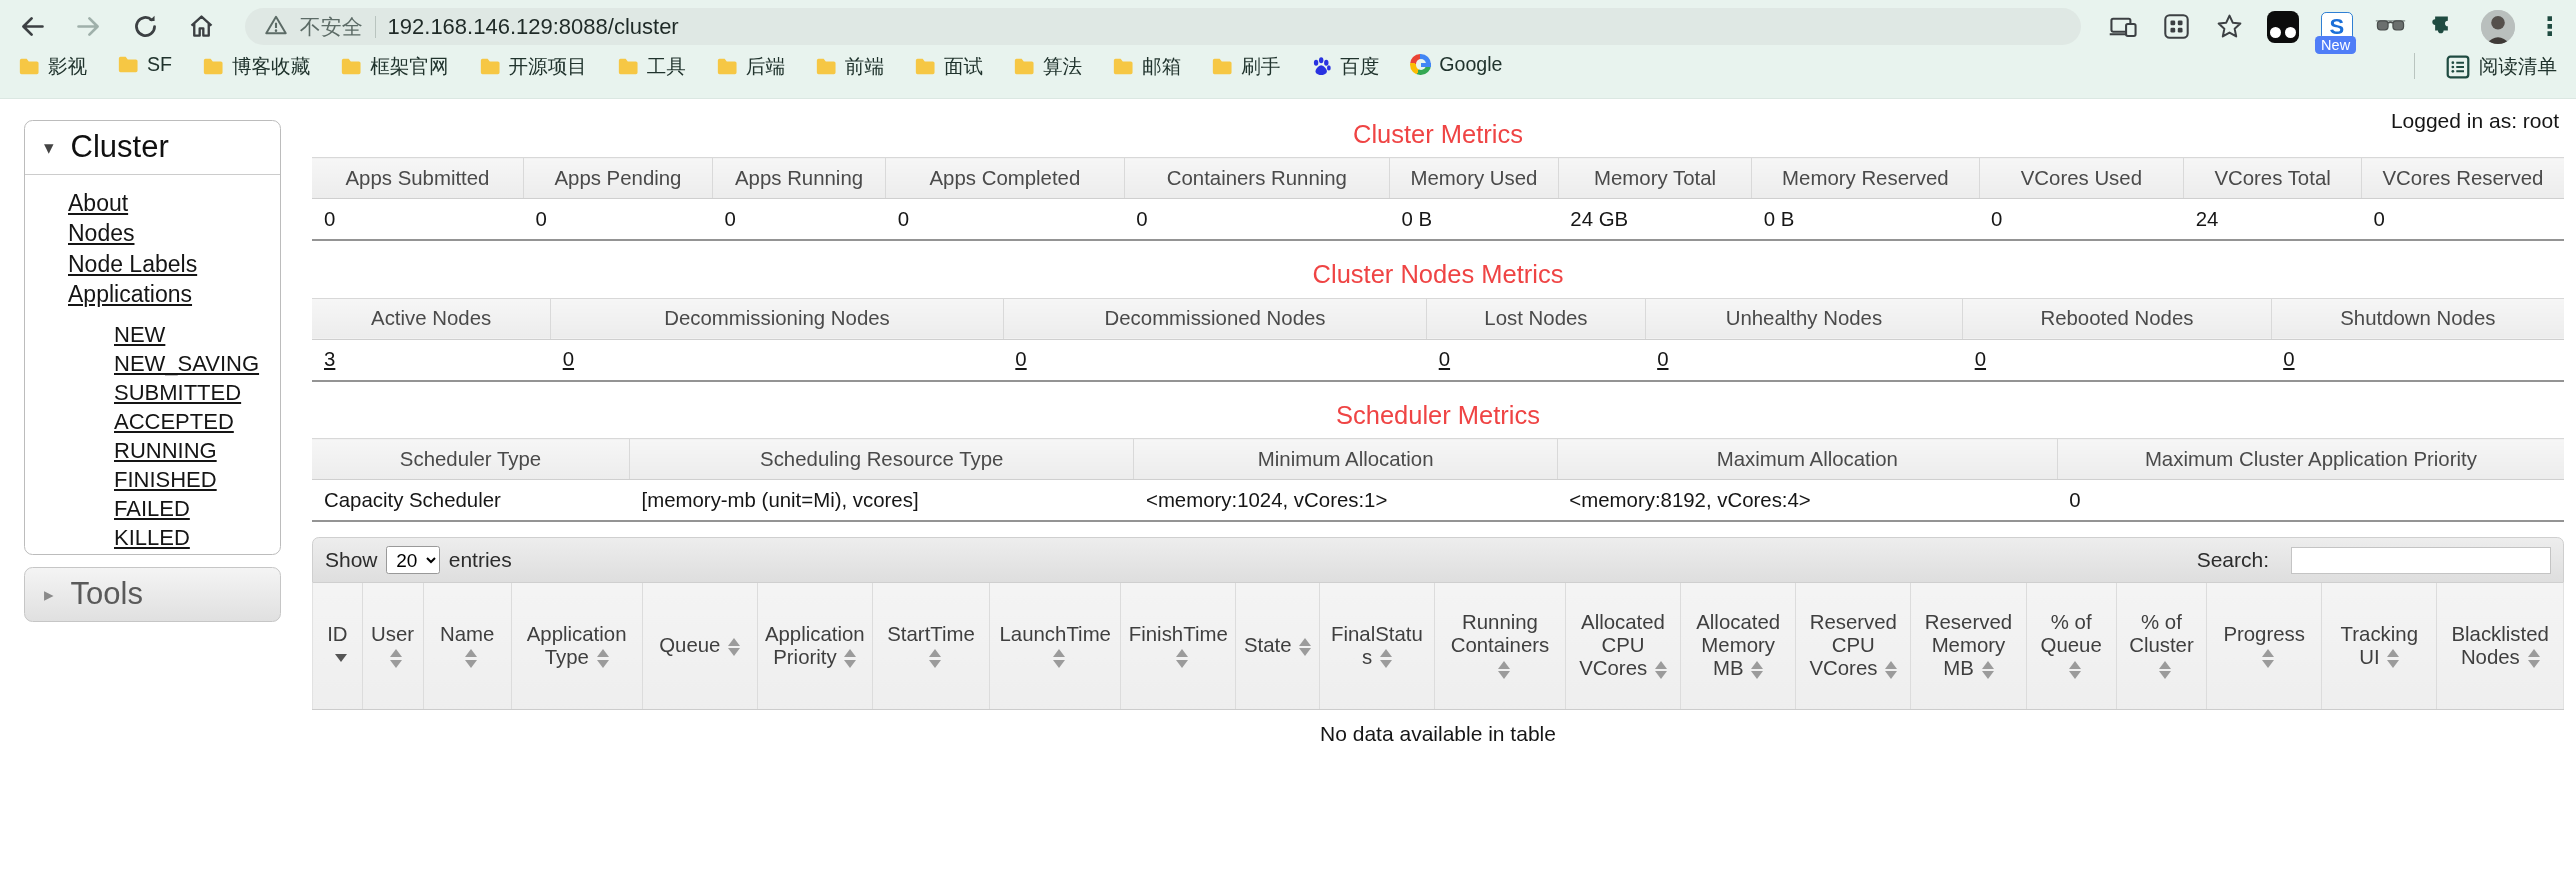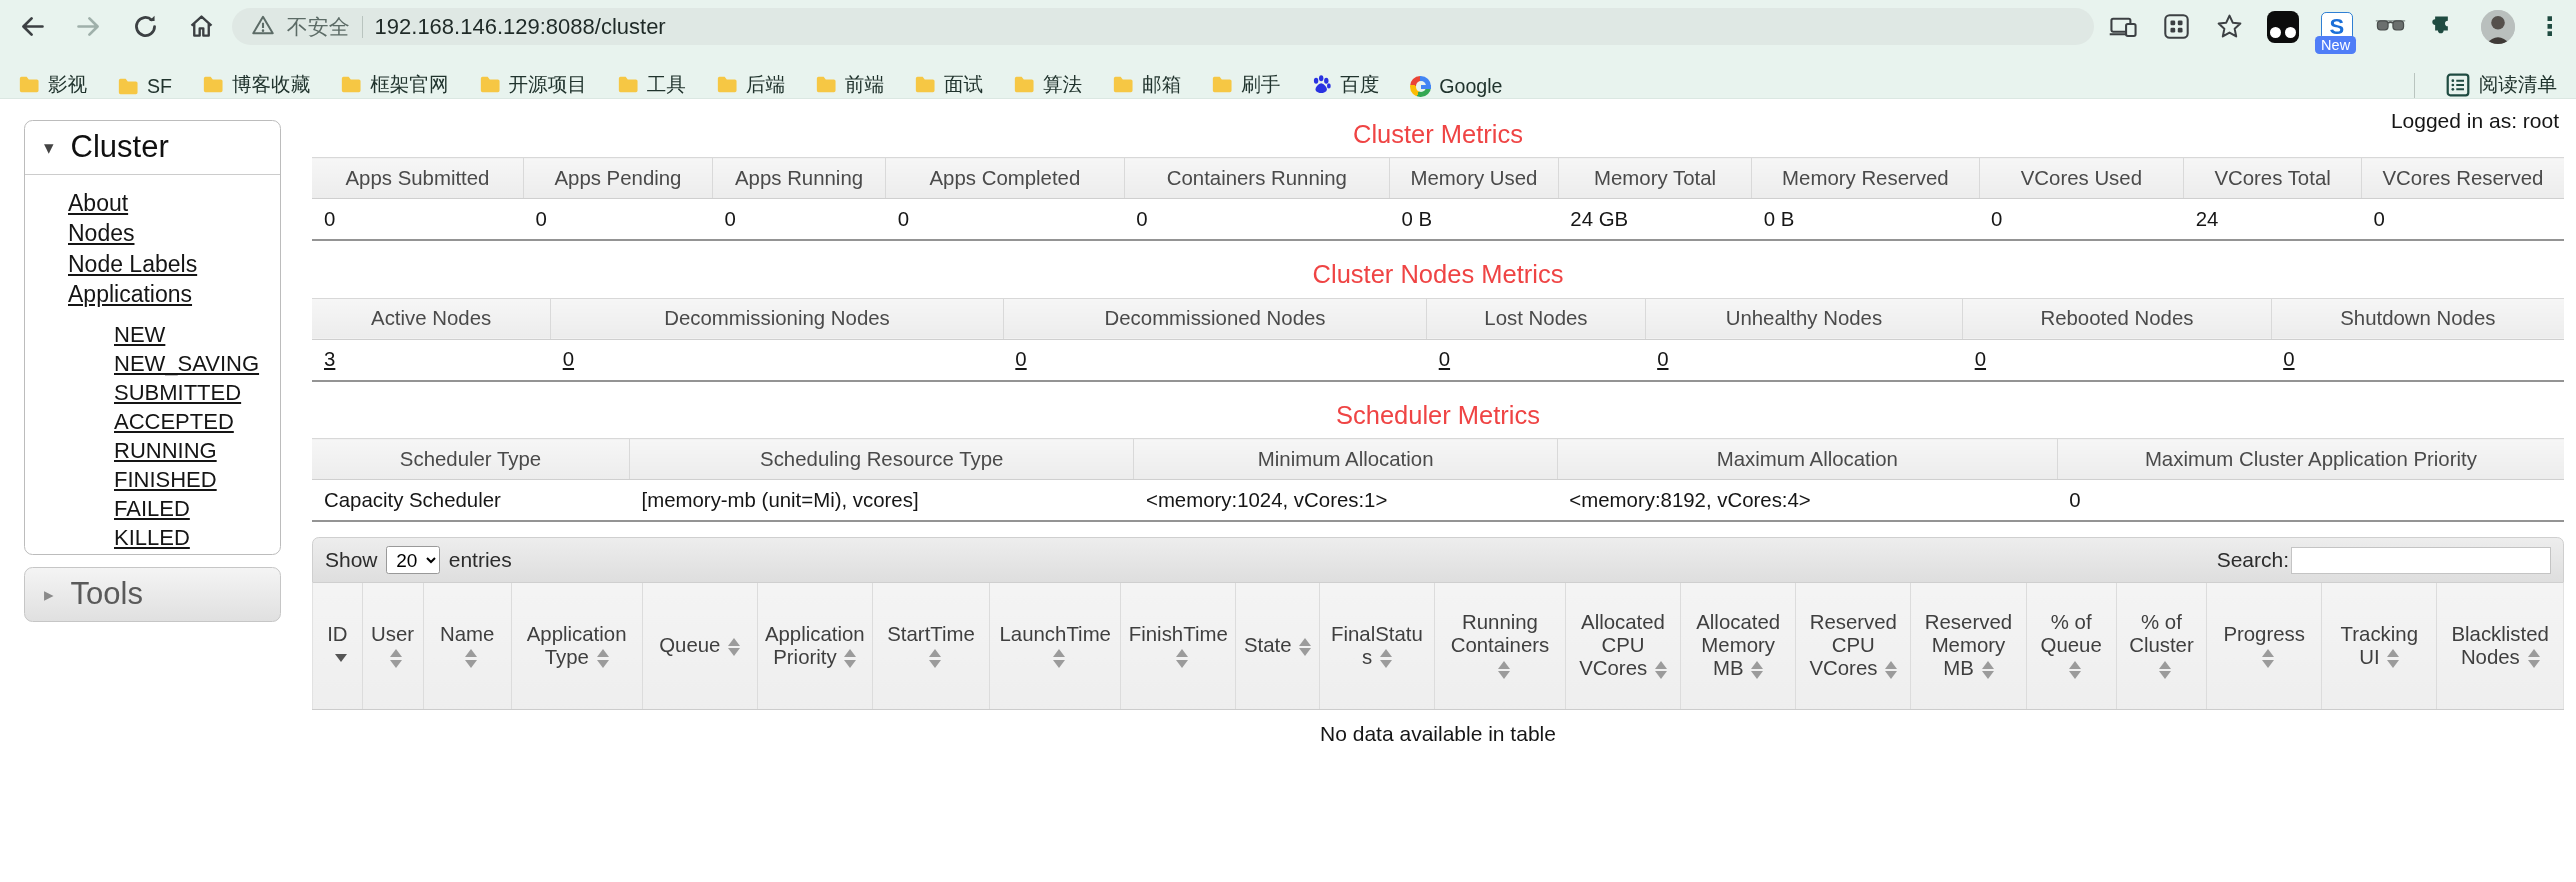--- a/index.html
+++ b/index.html
@@ -1,20 +1,20 @@
 <!DOCTYPE html>
 <html style="font-size:13.6px"><head>
 <meta charset="utf-8">
 <style>
   * { box-sizing: border-box; margin: 0; padding: 0; }
   html,body { width:2576px; height:883px; overflow:hidden;
               font-family:"Liberation Sans","DejaVu Sans",sans-serif; background:#fff; }
 
   
-  .chrome { height:53px; background:#E8F3EE; display:flex; align-items:center; padding:0 13.6px; gap:4px; }
+  .chrome { height:53px; background:#E8F3EE; display:flex; align-items:center; padding:0 13.6px; gap:17px; }
   .navgrp { display:flex; align-items:center; gap:25.5px; padding:0 10.2px 0 3.4px; }
   .icon-btn { width:31px; height:31px; display:flex; align-items:center; justify-content:center; flex:0 0 auto; }
   .omnibox { flex:1; height:37px; background:#DFE8E4; border-radius:19px; display:flex; align-items:center;
              padding:0 19px; gap:12px; min-width:0; }
   .sec-label { font-size:21px; color:#5c6b66; white-space:nowrap; }
   .omni-div { width:0.9px; height:22px; background:#b9c4bf; }
   .url-text { font-size:22px; color:#1f2a27; white-space:nowrap; overflow:hidden; }
   .chrome-right { display:flex; align-items:center; gap:22px; padding-left:10.2px; }
   .ext-black { width:32px; height:32px; background:#0c0c0c; border-radius:7.7px; position:relative; }
   .ext-black::before,.ext-black::after { content:""; position:absolute; bottom:4.3px; width:11px; height:11px;
@@ -22,21 +22,21 @@
   .ext-black::before { left:3.4px; } .ext-black::after { right:3.4px; }
   .ext-s { width:32px; height:29px; background:#fff; border:1.7px solid #2f7fd3; border-radius:5.1px;
            display:flex; align-items:center; justify-content:center; position:relative;
            font-weight:bold; font-size:22px; color:#1B6FD8; }
   .new-badge { position:absolute; left:-6.8px; bottom:-13.6px; background:#4F7DF7; color:#fff; font-size:14.5px;
            font-weight:normal; padding:0.9px 6px; border-radius:4.3px; }
   .avatar { width:34px; height:34px; border-radius:50%; background:#c9cdcc; overflow:hidden; }
   .menu-dots { color:#1F4B41; font-size:25.5px; font-weight:bold; letter-spacing:0; line-height:10.2px; }
 
   
-  .bookmarks { height:46px; background:#E8F3EE; display:flex; align-items:flex-end; gap:31px; padding:0 19px;
+  .bookmarks { height:46px; background:#E8F3EE; display:flex; align-items:flex-start; gap:31px; padding:0 19px;
                border-bottom:0.9px solid #dbe7e2; }
   .bm { display:flex; align-items:center; gap:8.5px; font-size:19.6px; color:#20332d; white-space:nowrap; }
   .bm-spacer { flex:1; }
   .bm-div { width:0.9px; height:25.5px; background:#b9c4bf; }
   .gicon { width:20.4px; height:20.4px; border-radius:50%;
            background:conic-gradient(#4285F4 0 90deg,#34A853 90deg 200deg,#FBBC05 200deg 280deg,#EA4335 280deg 360deg);
            position:relative; }
   .gicon::before { content:""; position:absolute; inset:5.1px; background:#E8F3EE; border-radius:50%; }
   .gicon::after { content:""; position:absolute; right:0; top:8.5px; width:10.2px; height:4.3px; background:#4285F4; }
 
@@ -80,21 +80,21 @@
   table.metrics th:last-child { border-right:none; }
   table.metrics td { font-size:20.4px; color:#161616; padding:8.5px 12px; background:#fff;
         border-bottom:2.6px solid #949494; white-space:nowrap; overflow:hidden; }
   table.metrics td a { color:#161616; text-decoration:underline; }
 
   
   .dt-toolbar { margin-top:15.3px; display:flex; align-items:center; background:linear-gradient(#ededed,#dedede);
         border:0.9px solid #cfcfcf; border-radius:6.8px 6.8px 0 0; padding:7.7px 12px; font-size:21px; color:#2c2c2c; }
   .dt-toolbar select { margin:0 8.5px; font-size:19px; padding:1.7px 5.1px; border:0.9px solid #999; background:#fff;
         border-radius:2.6px; }
-  .dt-search { margin-left:auto; display:flex; align-items:center; gap:2px;justify-content:space-between; }
+  .dt-search { margin-left:auto; display:flex; align-items:center; gap:22px;justify-content:space-between; }
   .dt-search input { width:260px; height:27px; border:0.9px solid #c4c4c4; background:#fff; font-size:19px; padding:0 6.8px; }
 
   table.apps { width:100%; border-collapse:collapse; table-layout:fixed; border-left:0.9px solid #e2e2e2;
         border-right:0.9px solid #e2e2e2; }
   table.apps th { background:linear-gradient(#f4f4f4,#eeeeee); border-right:0.9px solid #dcdcdc;
         border-bottom:0.9px solid #cccccc; font-weight:400; color:#3f3f3f; font-size:20.4px; text-align:center;
         padding:8.5px 6.8px; height:126px; vertical-align:middle; word-wrap:break-word; }
   table.apps th:last-child { border-right:none; }
   .sort { display:inline-flex; flex-direction:column; align-items:center; gap:2.6px; margin-left:7.7px;
           vertical-align:middle; }

